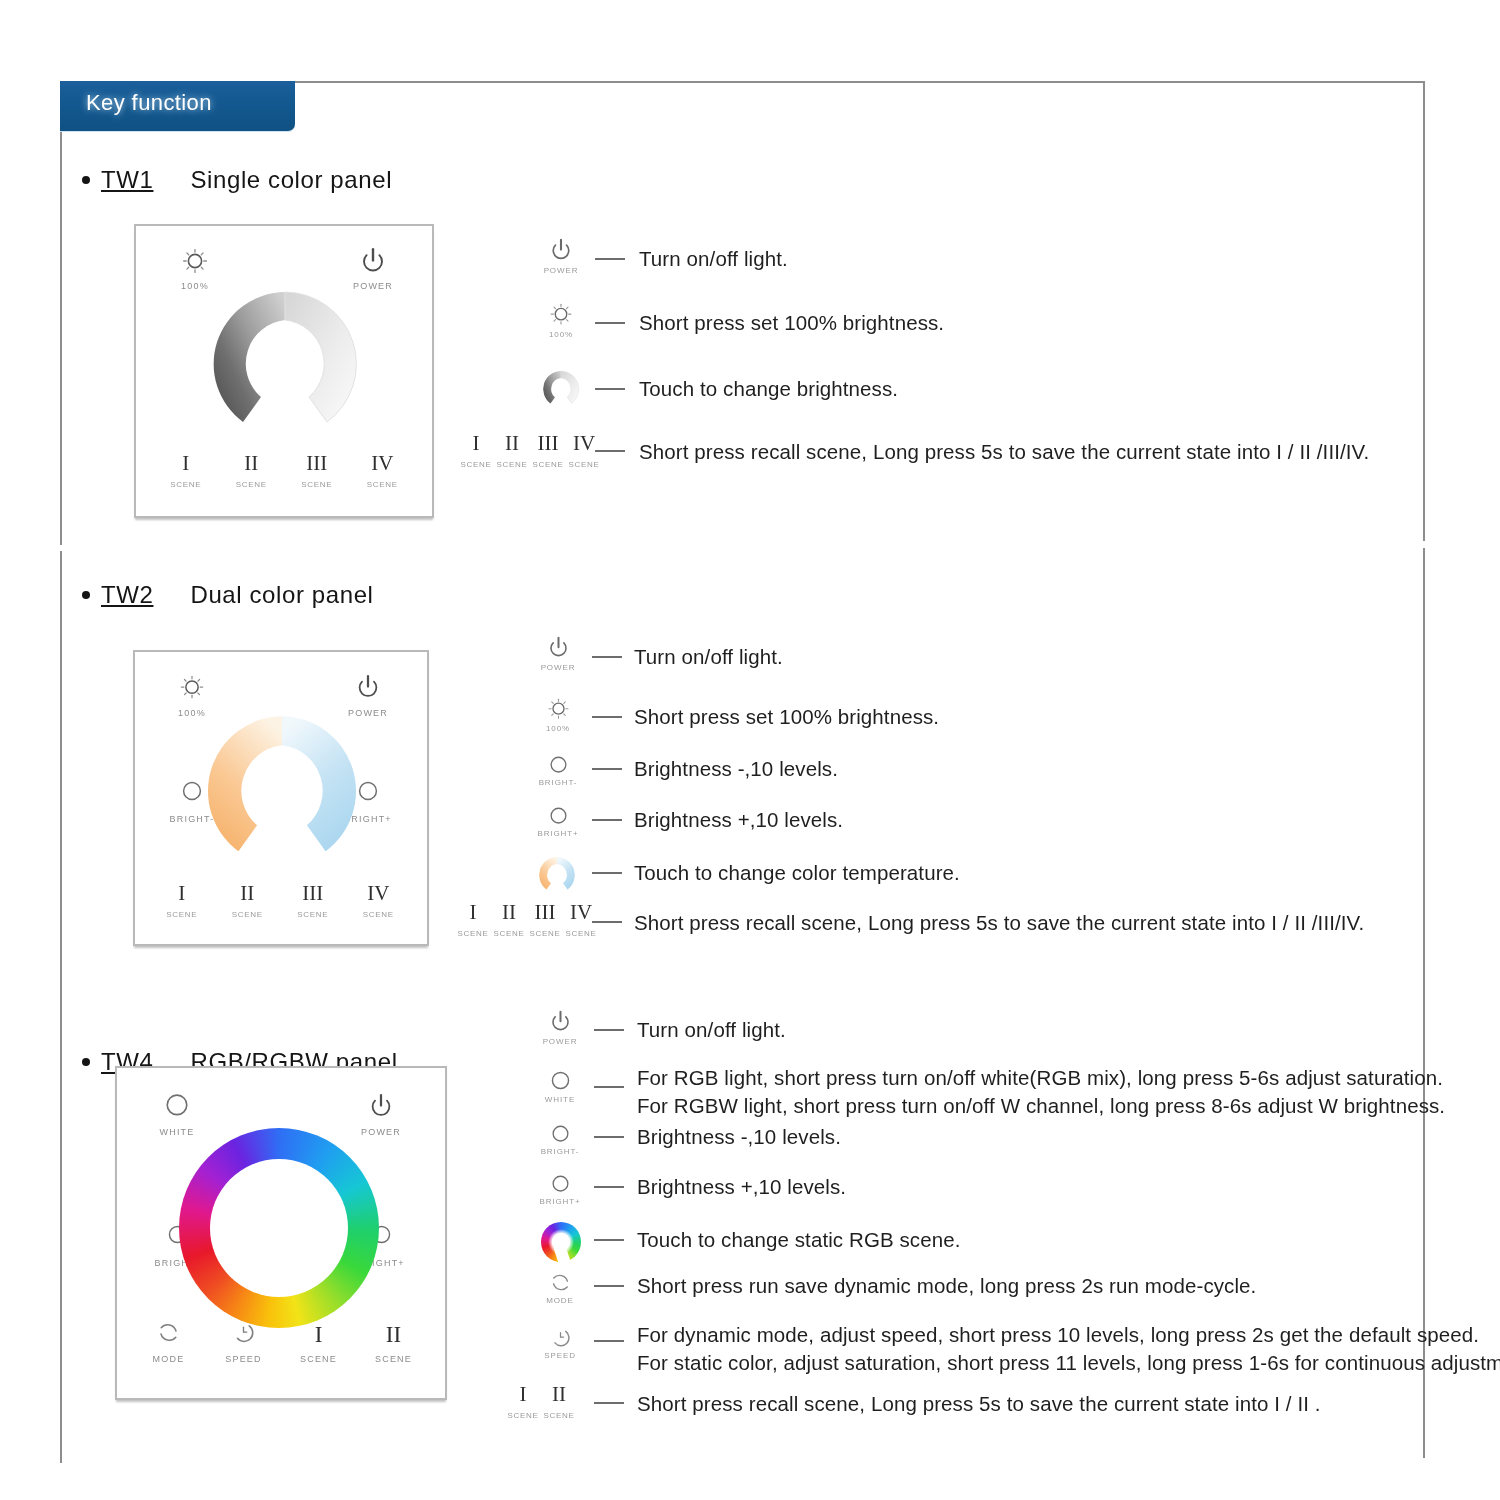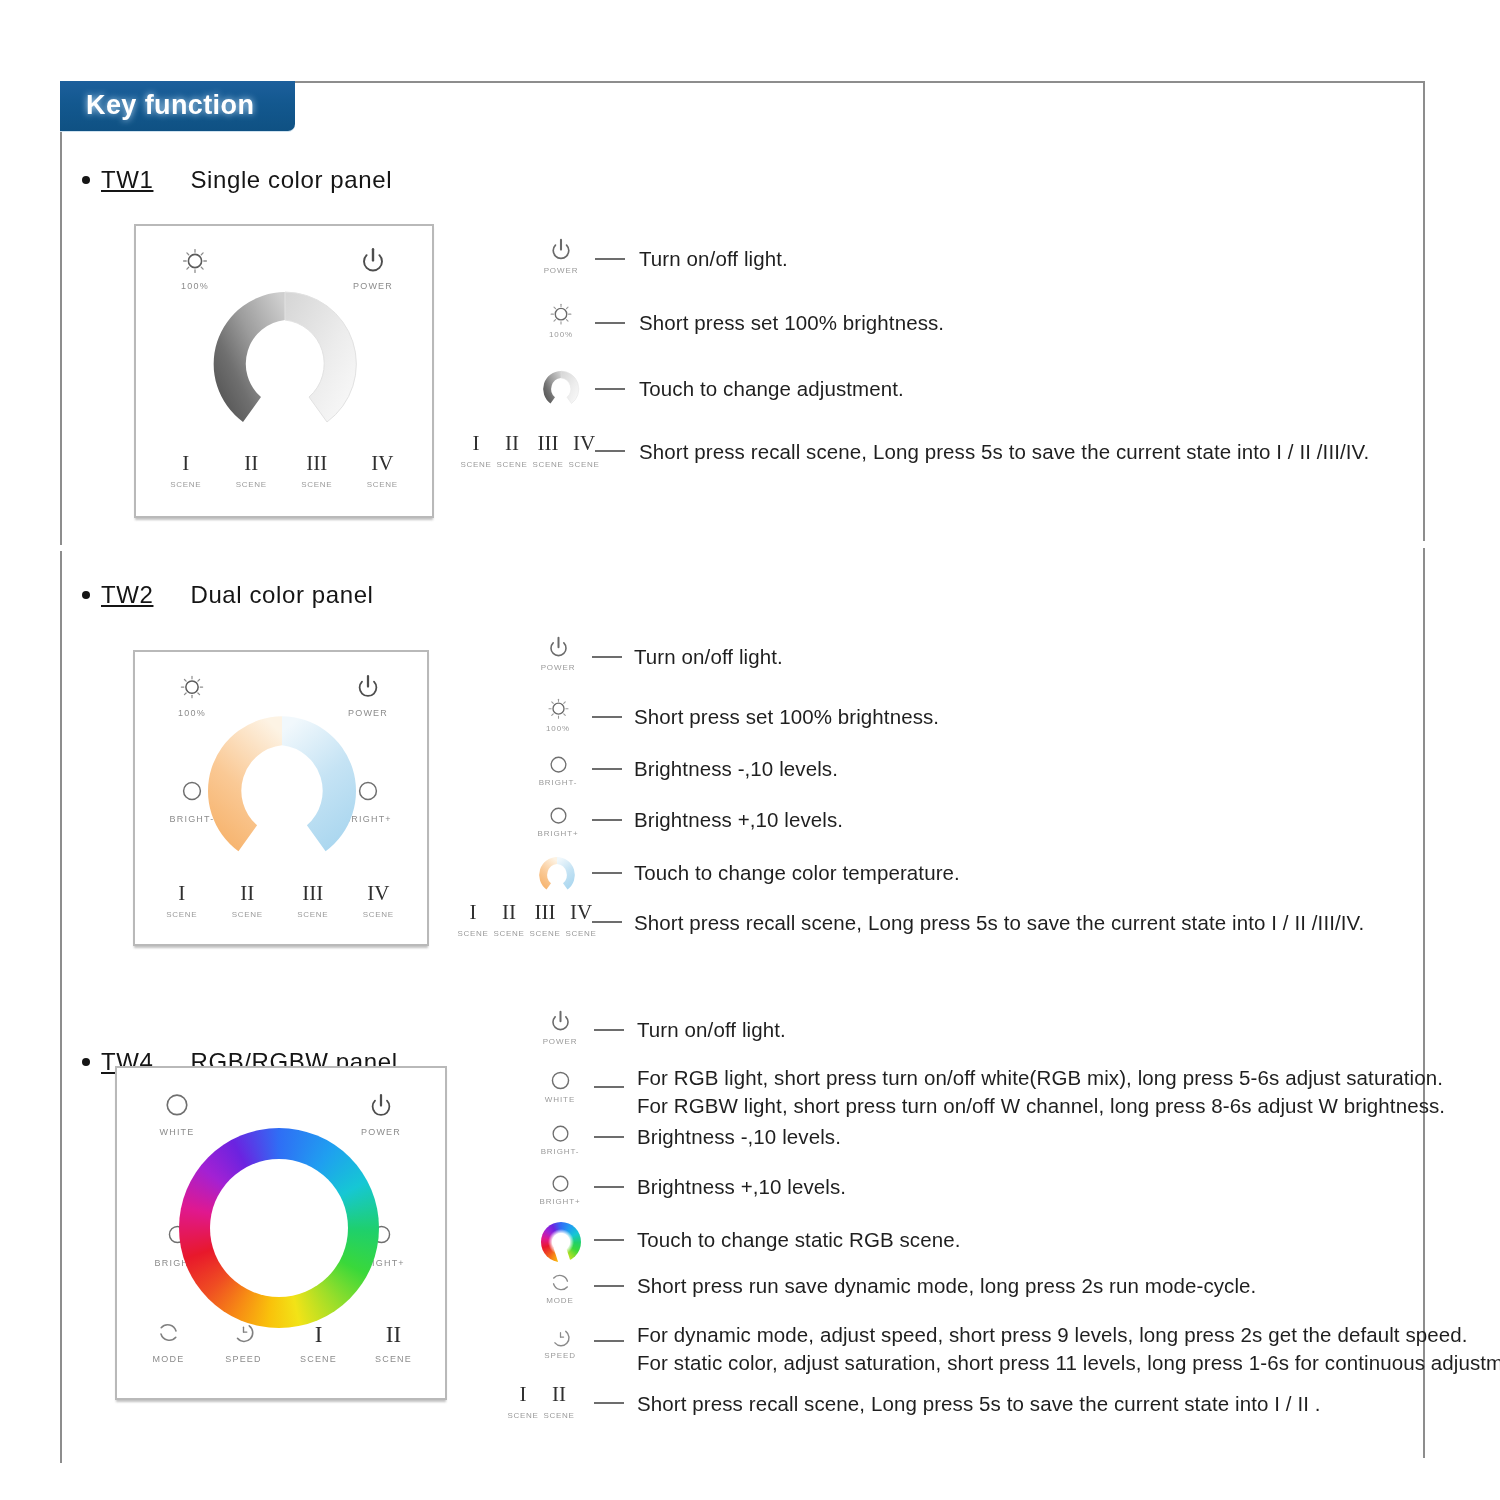--- a/index.html
+++ b/index.html
@@ -19,23 +19,23 @@
 
   
   #header-tab{
     position:absolute;left:60px;top:81px;width:235px;height:50px;
     background:linear-gradient(180deg,#1c5f9c 0%,#13588f 45%,#0f5183 100%);
     border-bottom-right-radius:7px;
     box-shadow:0 1px 0 #cfe2ef;
   }
   #header-tab .title{
     position:absolute;left:26px;top:9px;
-    font-size:27px;letter-spacing:.4px;color:#ffffff;
+    font-size:22px;letter-spacing:.4px;color:#ffffff;
     text-shadow:0 0 7px rgba(200,230,255,.95);
-    font-weight:700;
+    font-weight:400;
   }
 
   
   .sec-head{position:absolute;font-size:24px;letter-spacing:.6px;color:#151515;white-space:nowrap;}
   .sec-head .dot{display:inline-block;width:8px;height:8px;border-radius:50%;background:#151515;vertical-align:middle;margin-right:11px;margin-bottom:3px;}
   .sec-head .code{margin-right:37px;text-decoration:underline;}
 
   
   .panel{
     position:absolute;background:#fff;
@@ -189,21 +189,21 @@
   <div class="dash" style="left:595px;top:322px;"></div>
   <div class="lg-text" style="left:639px;top:308px;">Short press set 100% brightness.</div>
 
   <div class="lg-icon" style="left:538px;top:369px;width:46px;">
     <svg width="40" height="40" viewBox="0 0 160 160" style="margin:0 auto;">
       <path d="M80 8 A72 72 0 0 0 38 138 L56 113 A44 44 0 0 1 80 36 Z" fill="url(#g1)"></path>
       <path d="M80 8 A72 72 0 0 1 122 138 L104 113 A44 44 0 0 0 80 36 Z" fill="url(#g2)" stroke="#e2e2e2" stroke-width="2"></path>
     </svg>
   </div>
   <div class="dash" style="left:595px;top:388px;"></div>
-  <div class="lg-text" style="left:639px;top:374px;">Touch to change adjustment.</div>
+  <div class="lg-text" style="left:639px;top:374px;">Touch to change brightness.</div>
 
   <div class="sc-group" style="left:458px;top:432px;">
     <div class="sc">
         <span class="num">I</span>
         <span class="cap">SCENE</span>
       </div>
     <div class="sc">
         <span class="num">II</span>
         <span class="cap">SCENE</span>
       </div>
@@ -537,21 +537,21 @@
 
   <div class="lg-icon" style="left:537px;top:1326px;width:46px;">
     <svg width="23" height="23" viewBox="0 0 24 24" style="margin:0 auto;">
       <path d="M17.5 5.6 A8.3 8.3 0 1 1 6.2 17.6" fill="none" stroke="#8a8a8a" stroke-width="1.5" stroke-linecap="round"></path>
       <line x1="12" y1="7" x2="12" y2="11.6" stroke="#8a8a8a" stroke-width="1.3" stroke-linecap="round"></line>
       <line x1="12" y1="11.6" x2="15.2" y2="11.6" stroke="#8a8a8a" stroke-width="1.3" stroke-linecap="round"></line>
     </svg>
     <span class="cap">SPEED</span>
   </div>
   <div class="dash" style="left:594px;top:1340px;"></div>
-  <div class="lg-text" style="left:637px;top:1320px;">For dynamic mode, adjust speed, short press 9 levels, long press 2s get the default speed.</div>
+  <div class="lg-text" style="left:637px;top:1320px;">For dynamic mode, adjust speed, short press 10 levels, long press 2s get the default speed.</div>
   <div class="lg-text" style="left:637px;top:1348px;">For static color, adjust saturation, short press 11 levels, long press 1-6s for continuous adjustment.</div>
 
   <div class="sc-group" style="left:505px;top:1383px;">
     <div class="sc">
         <span class="num">I</span>
         <span class="cap">SCENE</span>
       </div>
     <div class="sc">
         <span class="num">II</span>
         <span class="cap">SCENE</span>

